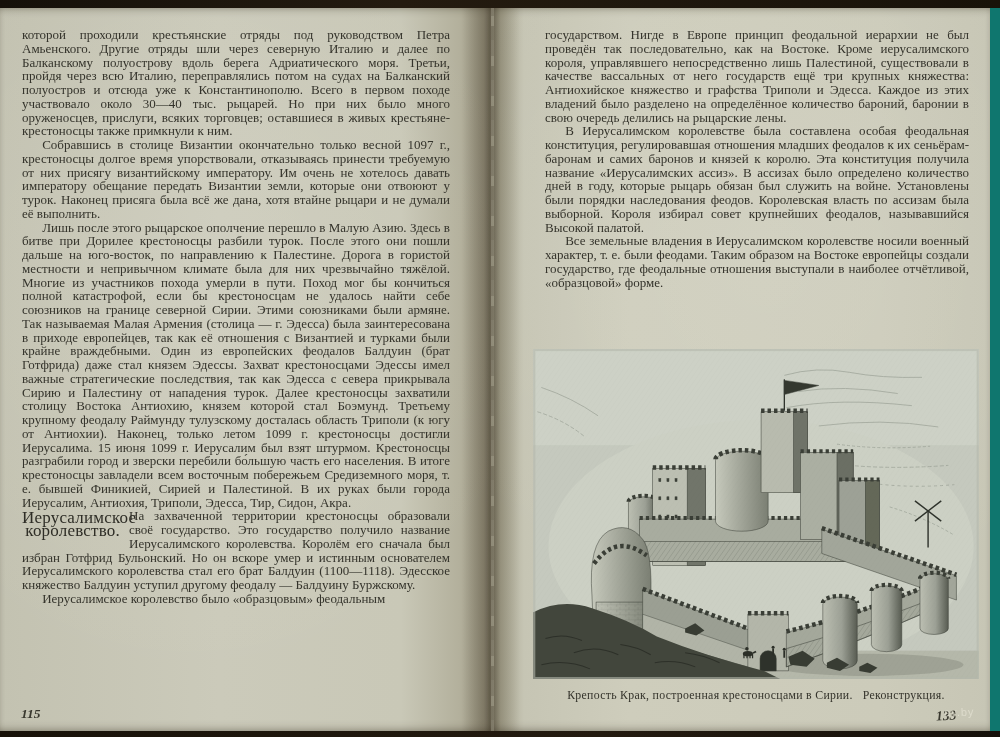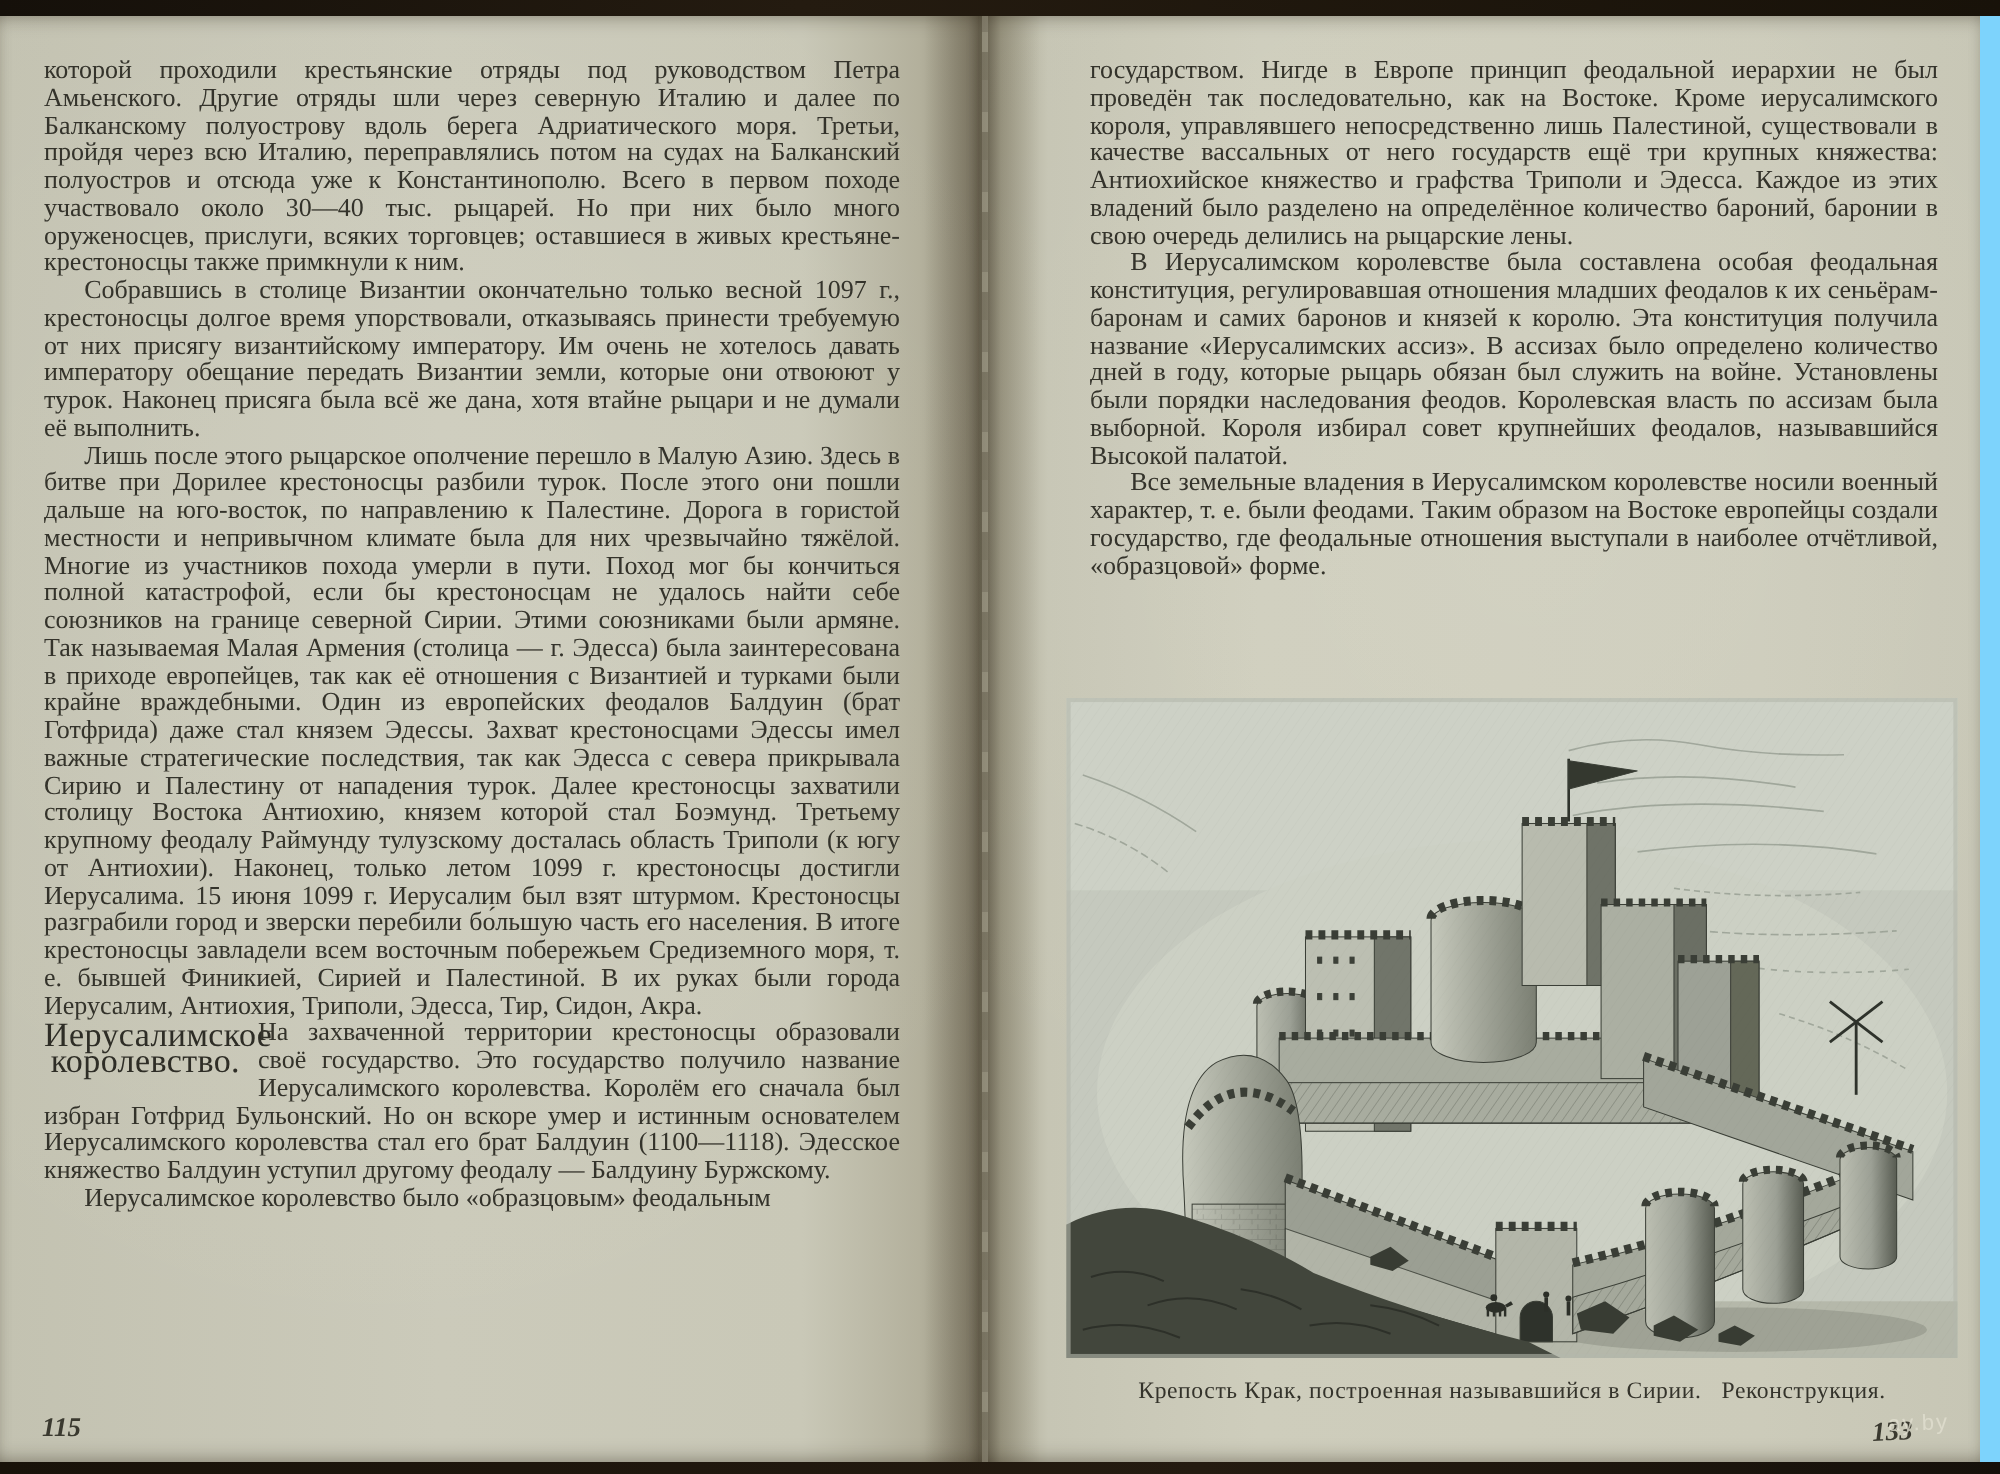--- a/index.html
+++ b/index.html
@@ -1,18 +1,18 @@
 <!DOCTYPE html>
 <html><head>
 <meta charset="utf-8">
 <style>
   html,body{margin:0;padding:0;}
   .photo{
     position:relative; width:1000px; height:737px; overflow:hidden;
-    background:#7dd3fc;
+    background:#0f766e;
     font-family:"Liberation Serif","DejaVu Serif",serif;
   }
   
   .edge-top{position:absolute;left:0;top:0;width:100%;height:8px;background:linear-gradient(90deg,#15100a,#241b10 40%,#181209);}
   .edge-bottom{position:absolute;left:0;bottom:0;width:100%;height:6px;background:linear-gradient(90deg,#181209,#241b10 60%,#15100a);}
   
   .page{position:absolute;top:7px;bottom:6px;}
   .page-left{
     left:0;width:489px;
     background:
@@ -232,21 +232,21 @@
           <rect x="236" y="296" width="1.8" height="7"></rect>
             <circle cx="236.9" cy="294.6" r="1.5"></circle>
           <rect x="247" y="298" width="1.8" height="7"></rect>
             <circle cx="247.9" cy="296.6" r="1.5"></circle>
         </g>
 
         <rect width="440" height="326" fill="url(#hatch)" opacity=".12"></rect>
         <rect x="1" y="1" width="438" height="324" fill="none" stroke="#b4b8ab" stroke-width="2" opacity=".6"></rect>
       </svg>
 
-      <div class="caption"><span>Крепость Крак, построенная называвшийся в Сирии.</span><span class="ital">Реконструкция.</span></div>
+      <div class="caption"><span>Крепость Крак, построенная крестоносцами в Сирии.</span><span class="ital">Реконструкция.</span></div>
     </div>
 
     <div class="pagenum pagenum-right">133</div>
     <div class="watermark">ay.by</div>
   </div>
 
   <div class="spine-shadow"></div>
   <div class="crease"></div>
   <div class="edge-top"></div>
   <div class="edge-bottom"></div>

